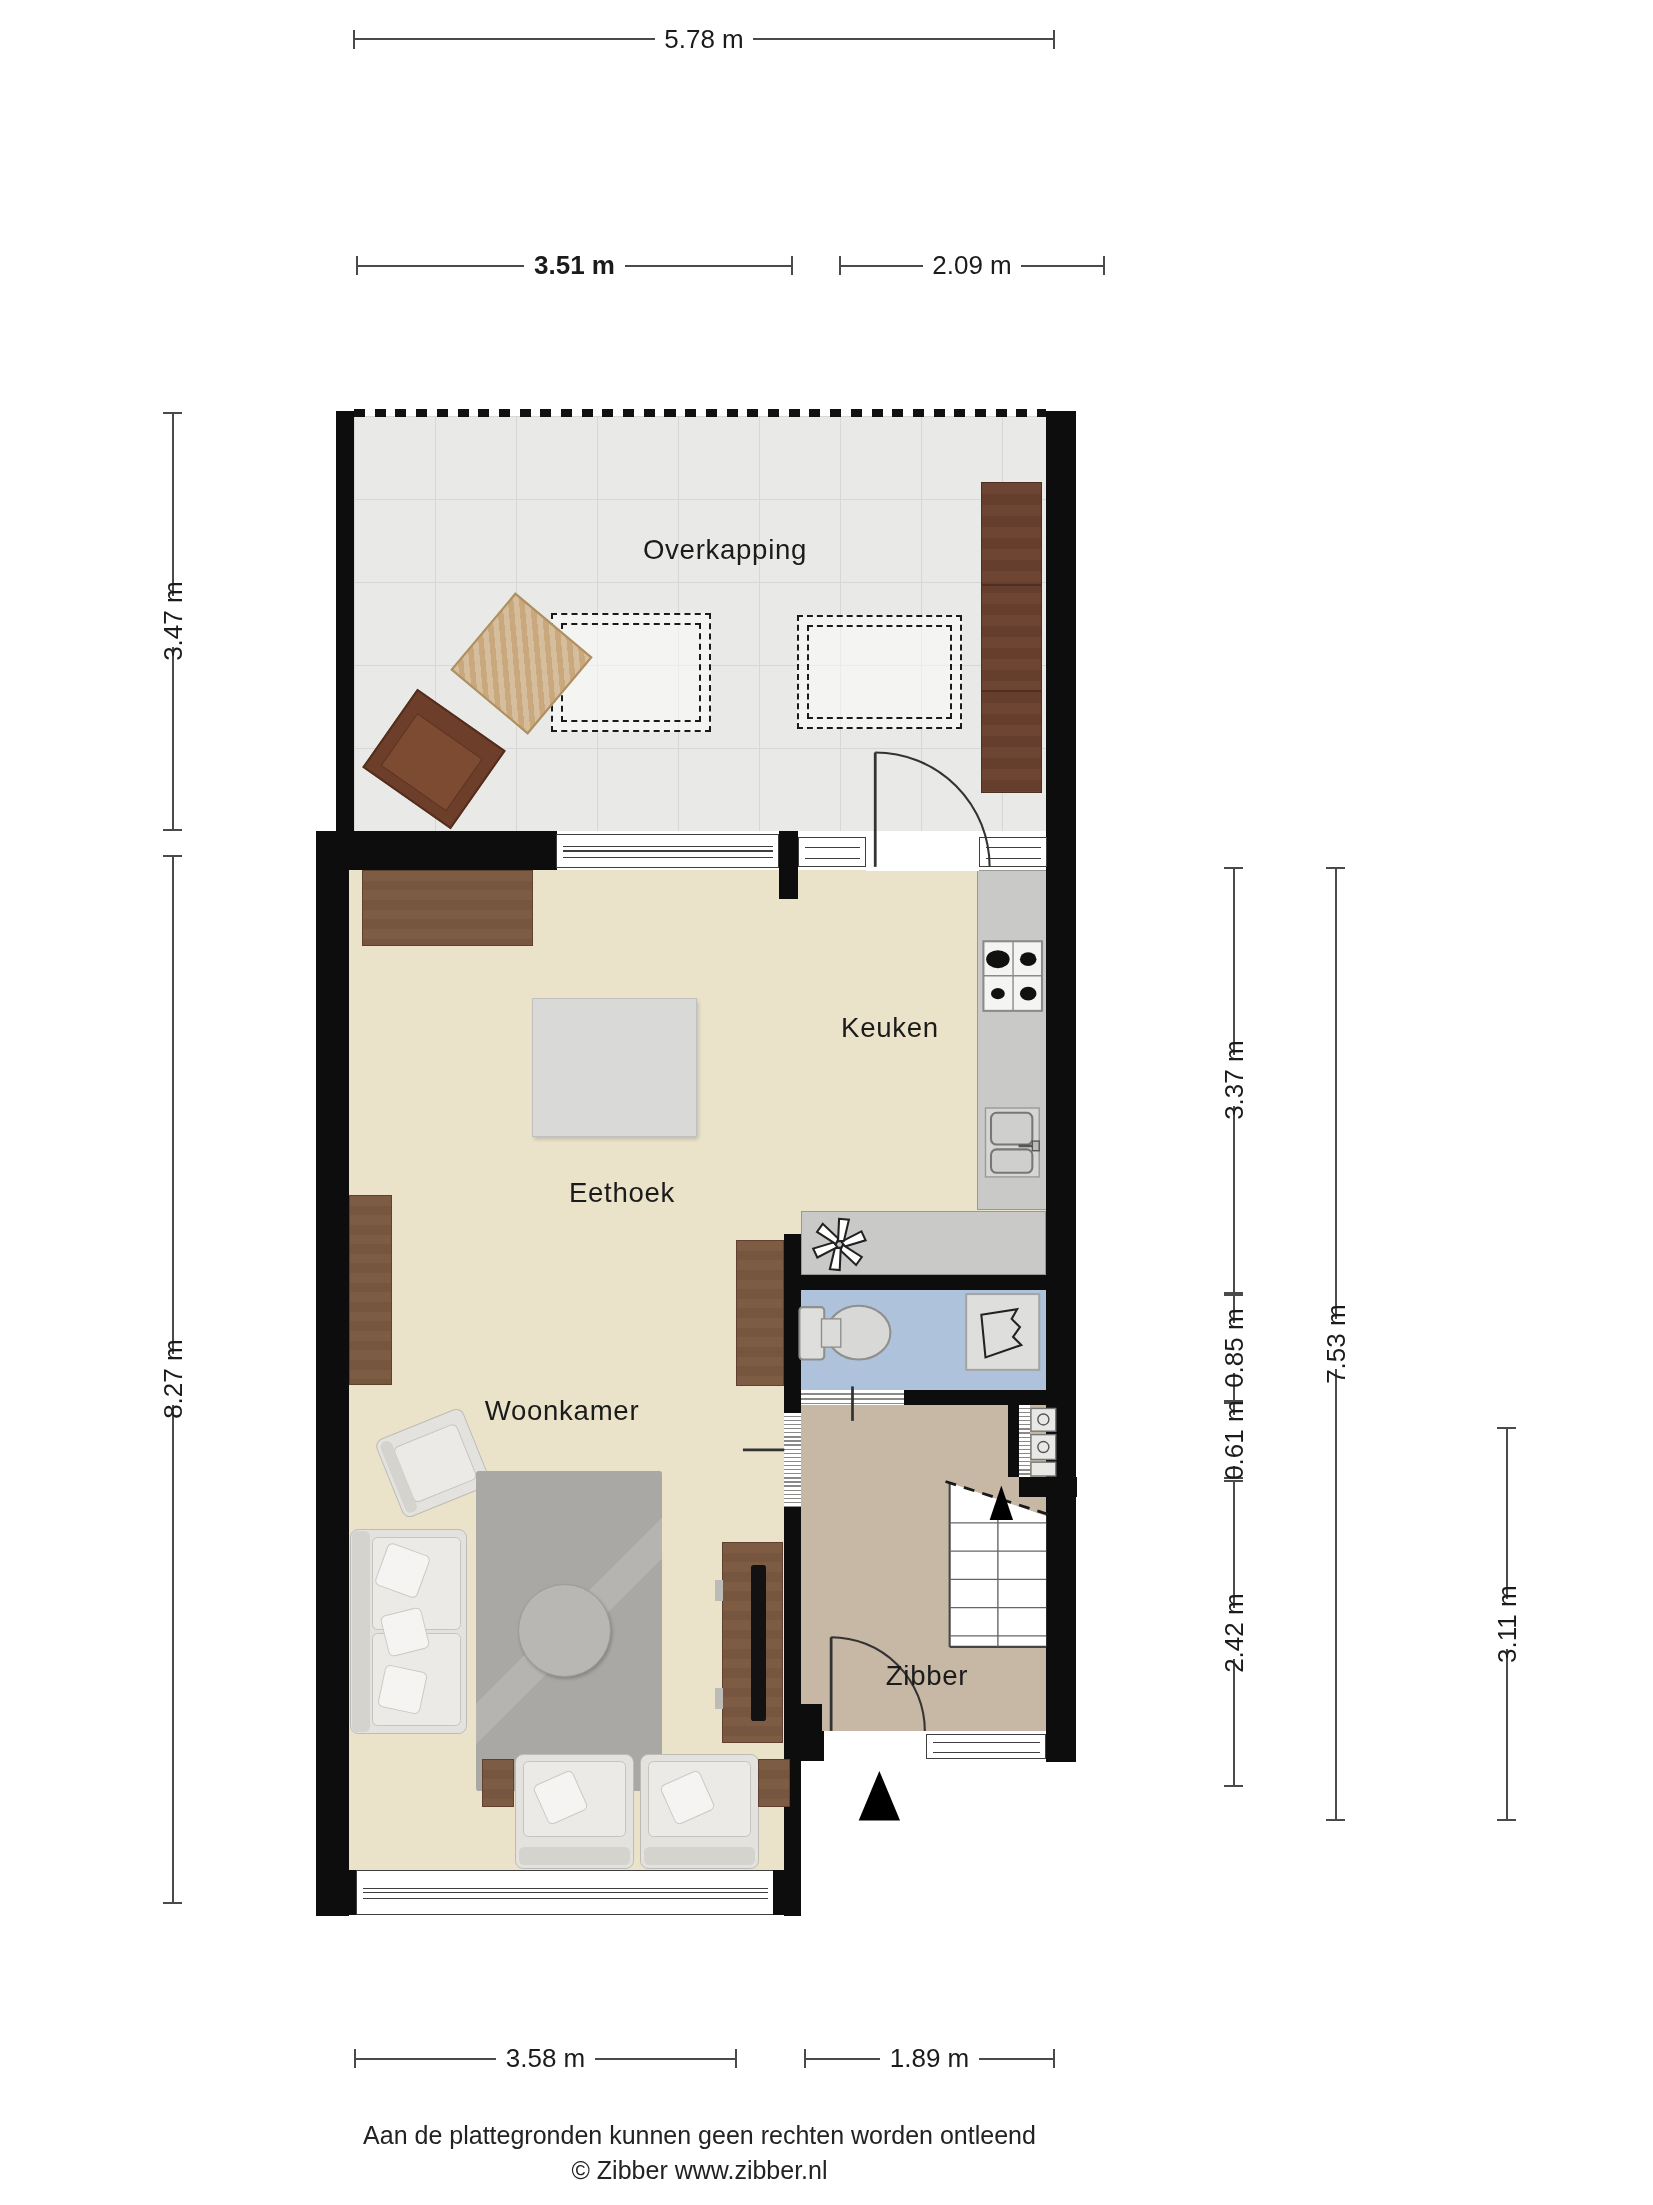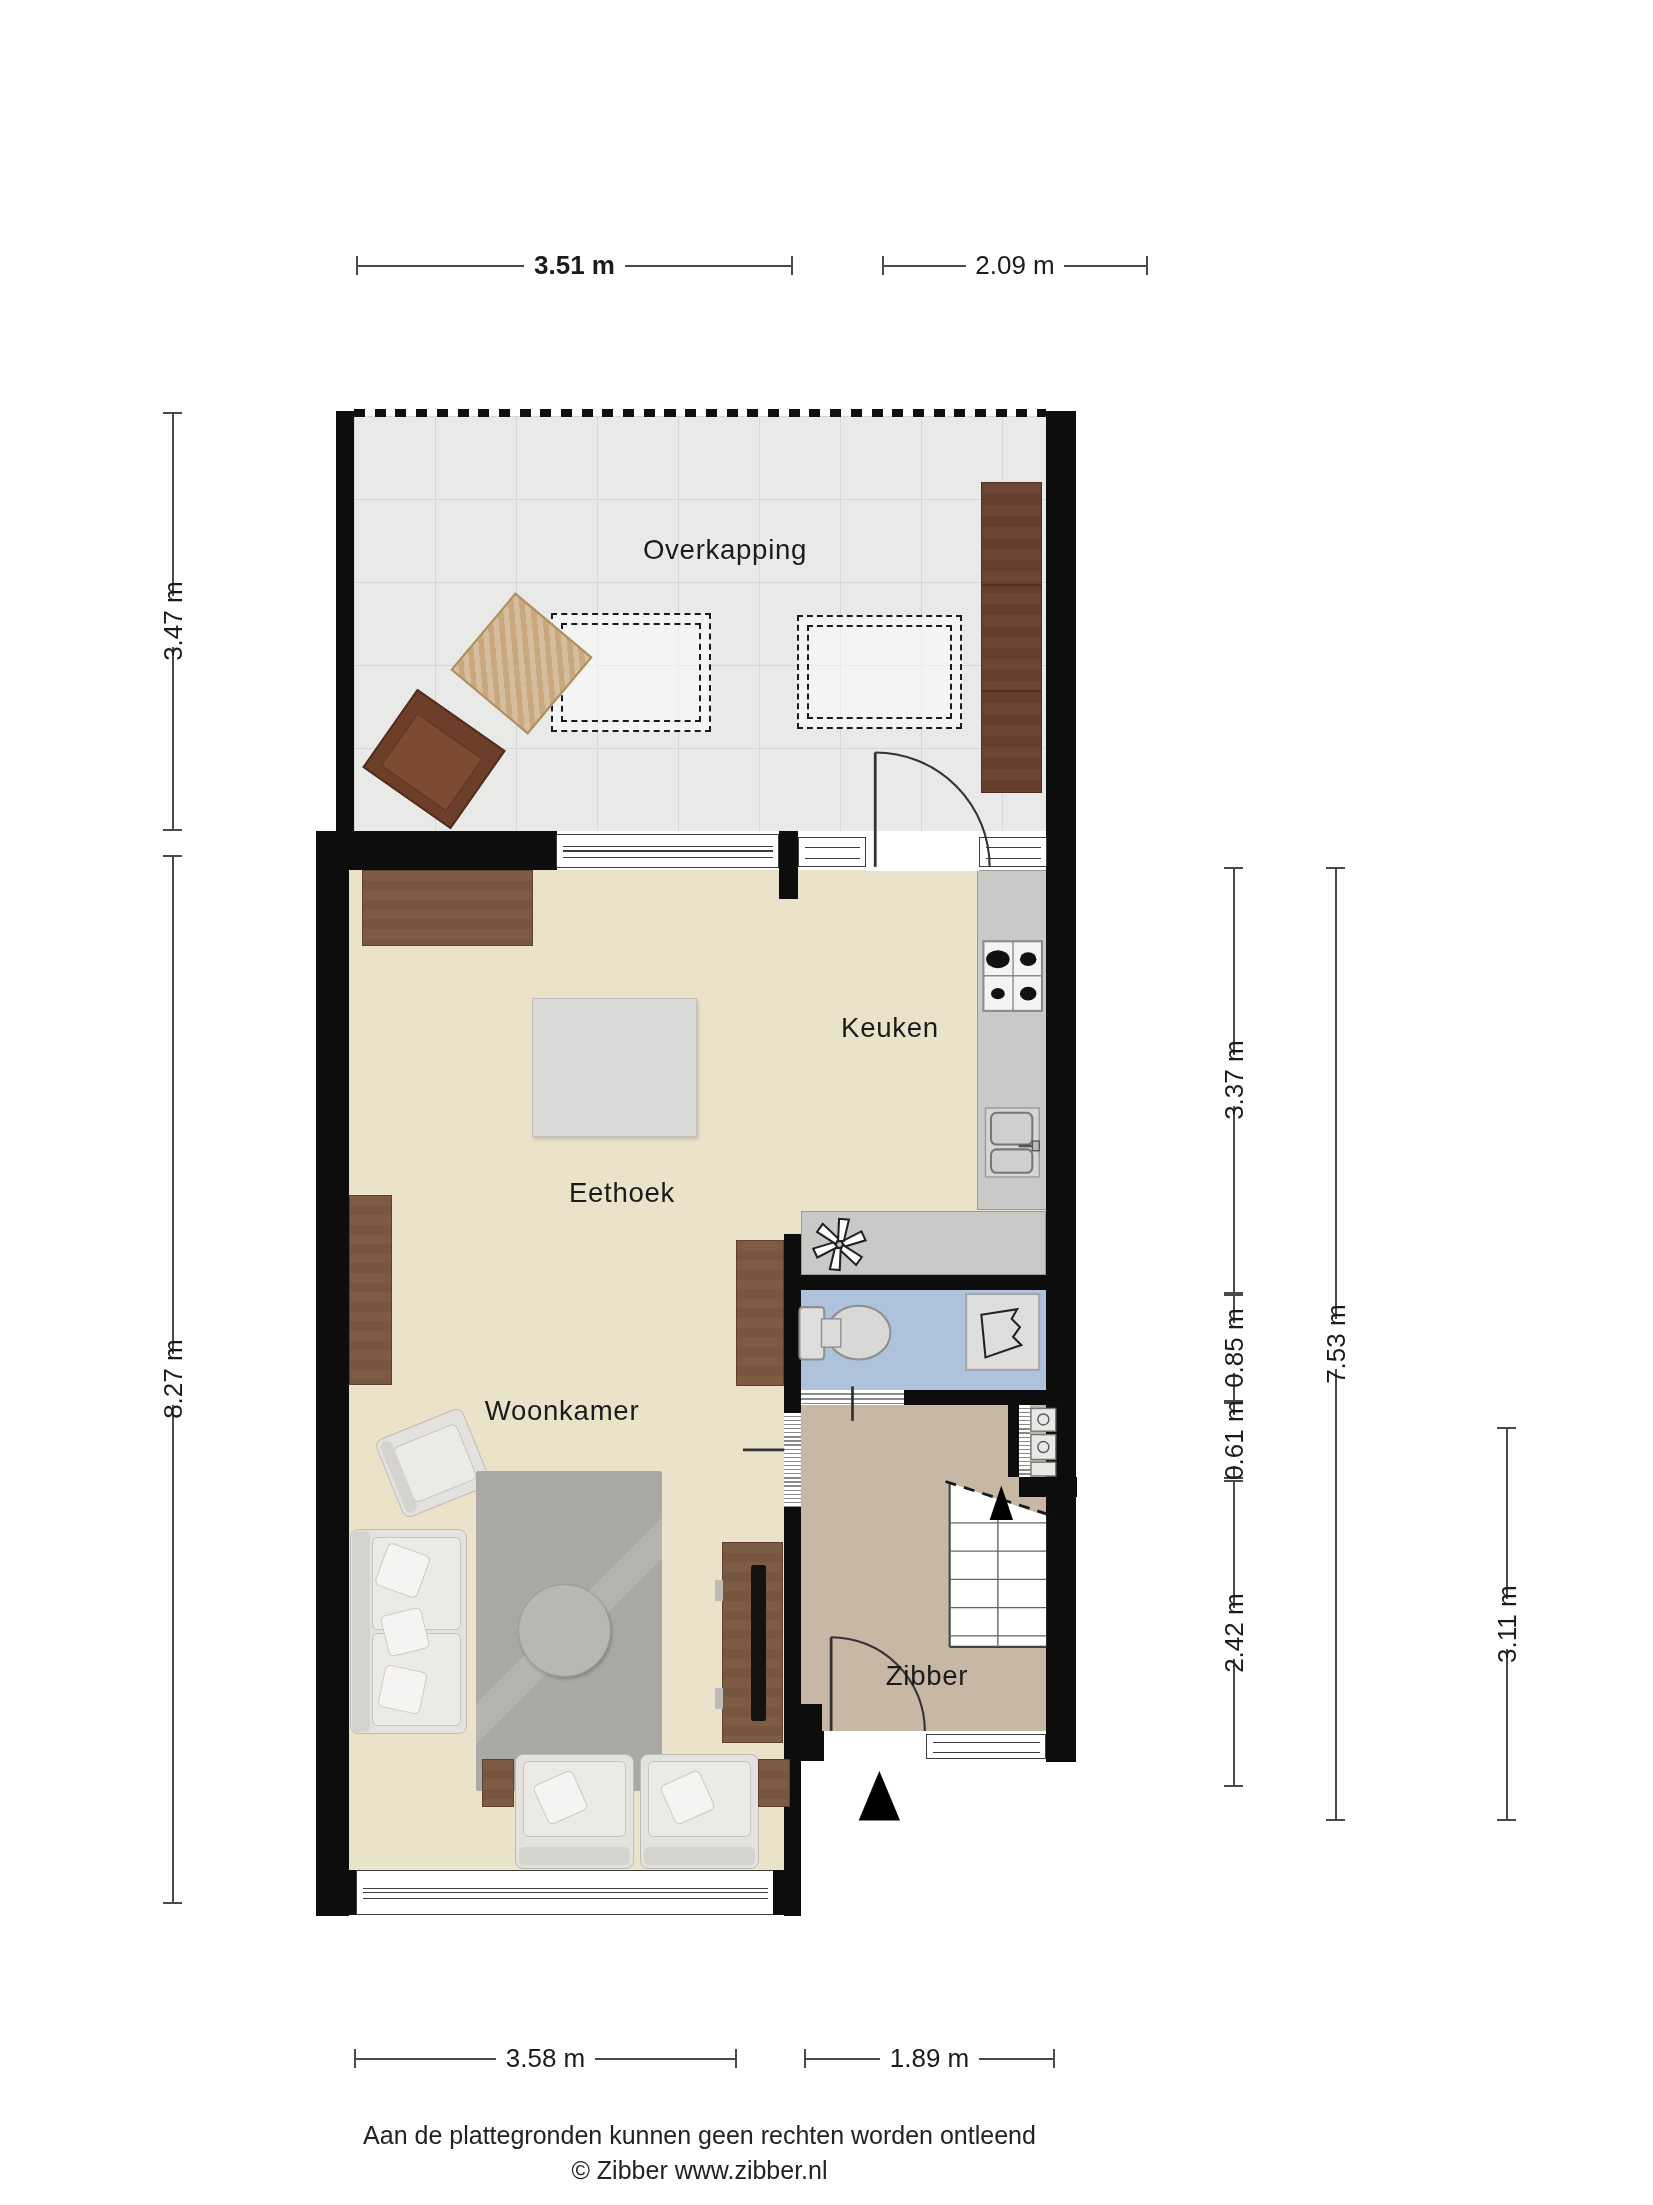--- a/index.html
+++ b/index.html
@@ -253,28 +253,35 @@
       <rect x="1496" y="2122" width="36" height="20" fill="#E8E8E6" stroke="#777" stroke-width="2"></rect>
     </g>
   </svg>
 
   <span class="room-label" style="left:725px;top:550px;">Overkapping</span>
   <span class="room-label" style="left:890px;top:1028px;">Keuken</span>
   <span class="room-label" style="left:622px;top:1193px;">Eethoek</span>
   <span class="room-label" style="left:562px;top:1411px;">Woonkamer</span>
   <span class="room-label" style="left:927px;top:1676px;">Zibber</span>
 
+  <div class="dim h" style="left:353px;top:25.5px;width:702px;">
+    <i class="tick"></i>
+      <i class="ln"></i>
+      <span class="lbl">5.78 m</span>
+      <i class="ln"></i>
+      <i class="tick"></i>
+  </div>
   <div class="dim h" style="left:356px;top:252px;width:437px;font-weight:bold;">
     <i class="tick"></i>
       <i class="ln"></i>
       <span class="lbl">3.51 m</span>
       <i class="ln"></i>
       <i class="tick"></i>
   </div>
-  <div class="dim h" style="left:842px;top:252px;width:266px;padding-left:40px;">
+  <div class="dim h" style="left:799px;top:252px;width:266px;padding-left:40px;">
     <i class="tick"></i>
       <i class="ln"></i>
       <span class="lbl">2.09 m</span>
       <i class="ln"></i>
       <i class="tick"></i>
   </div>
 
   <div class="dim v" style="left:159px;top:412px;height:419px;">
     <i class="tick"></i>
       <i class="ln"></i>

